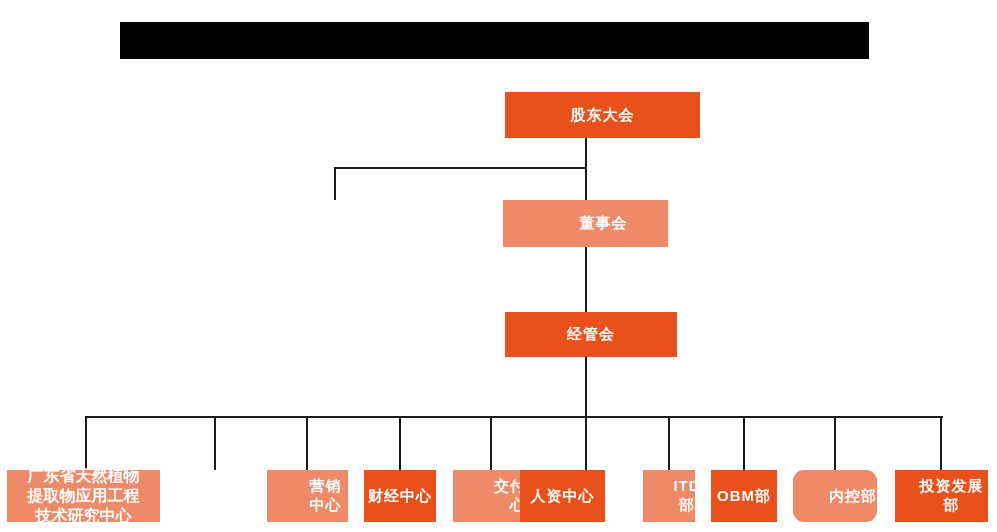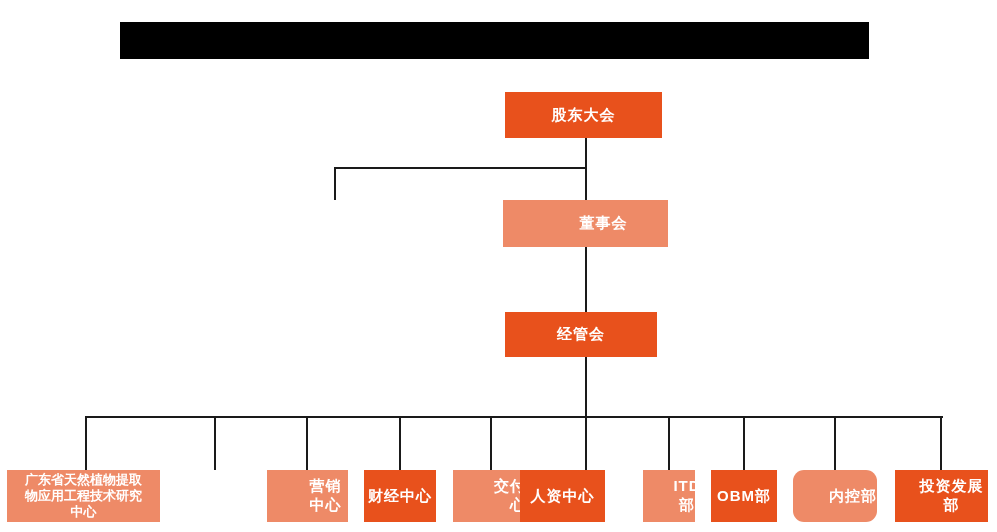--- a/index.html
+++ b/index.html
@@ -26,21 +26,21 @@
     justify-content: center;
     text-align: center;
     color: var(--text_on_node, #ffffff);
     font-weight: bold;
     font-size: 15px;
     letter-spacing: 1px;
     line-height: 1.25;
   }
   .node.primary   { background: var(--primary,   #e8511c); }
   .node.secondary { background: var(--secondary, #ee8a67); padding-left: 36px; }
-  .node.small-text { font-size: 13px; letter-spacing: 0; padding: 2px 18px; }
+  .node.small-text { font-size: 16px; letter-spacing: 0; padding: 2px 18px; }
 
   .line {
     position: absolute;
     background: var(--line, #1a1a1a);
   }
   .line.v { width: 2px; }
   .line.h { height: 2px; }
 </style>
 </head>
 <body>
@@ -59,25 +59,25 @@
   <div class="line v" style="left:214px; top:416px; height:54px;"></div>
   <div class="line v" style="left:306px; top:416px; height:54px;"></div>
   <div class="line v" style="left:399px; top:416px; height:54px;"></div>
   <div class="line v" style="left:490px; top:416px; height:54px;"></div>
   <div class="line v" style="left:585px; top:416px; height:54px;"></div>
   <div class="line v" style="left:668px; top:416px; height:54px;"></div>
   <div class="line v" style="left:743px; top:416px; height:54px;"></div>
   <div class="line v" style="left:834px; top:416px; height:54px;"></div>
   <div class="line v" style="left:940px; top:416px; height:54px;"></div>
 
-  <div class="node primary" style="left:505px; top:92px; width:157px; height:46px;">股东大会</div>
+  <div class="node primary" style="left:505px; top:92px; width:195px; height:46px;">股东大会</div>
 
   <div class="node secondary" style="left:503px; top:200px; width:165px; height:47px;">董事会</div>
 
-  <div class="node primary" style="left:505px; top:312px; width:152px; height:45px;">经管会</div>
+  <div class="node primary" style="left:505px; top:312px; width:172px; height:45px;">经管会</div>
 
   <div class="node secondary small-text" style="left:7px; top:470px; width:153px; height:52px;">广东省天然植物提取物应用工程技术研究中心</div>
   <div class="node secondary" style="left:267px; top:470px; width:81px; height:52px;">营销中心</div>
   <div class="node primary" style="left:364px; top:470px; width:72px; height:52px;">财经中心</div>
   <div class="node secondary" style="left:453px; top:470px; width:94px; height:52px;">交付中心</div>
   <div class="node primary" style="left:520px; top:470px; width:85px; height:52px;">人资中心</div>
   <div class="node secondary" style="left:643px; top:470px; width:52px; height:52px;">ITD部</div>
   <div class="node primary" style="left:711px; top:470px; width:66px; height:52px;">OBM部</div>
   <div class="node secondary" style="left:793px; top:470px; width:84px; height:52px;border-radius:11px;">内控部</div>
   <div class="node primary" style="left:895px; top:470px; width:93px; height:52px;padding-left:20px;">投资发展部</div>

